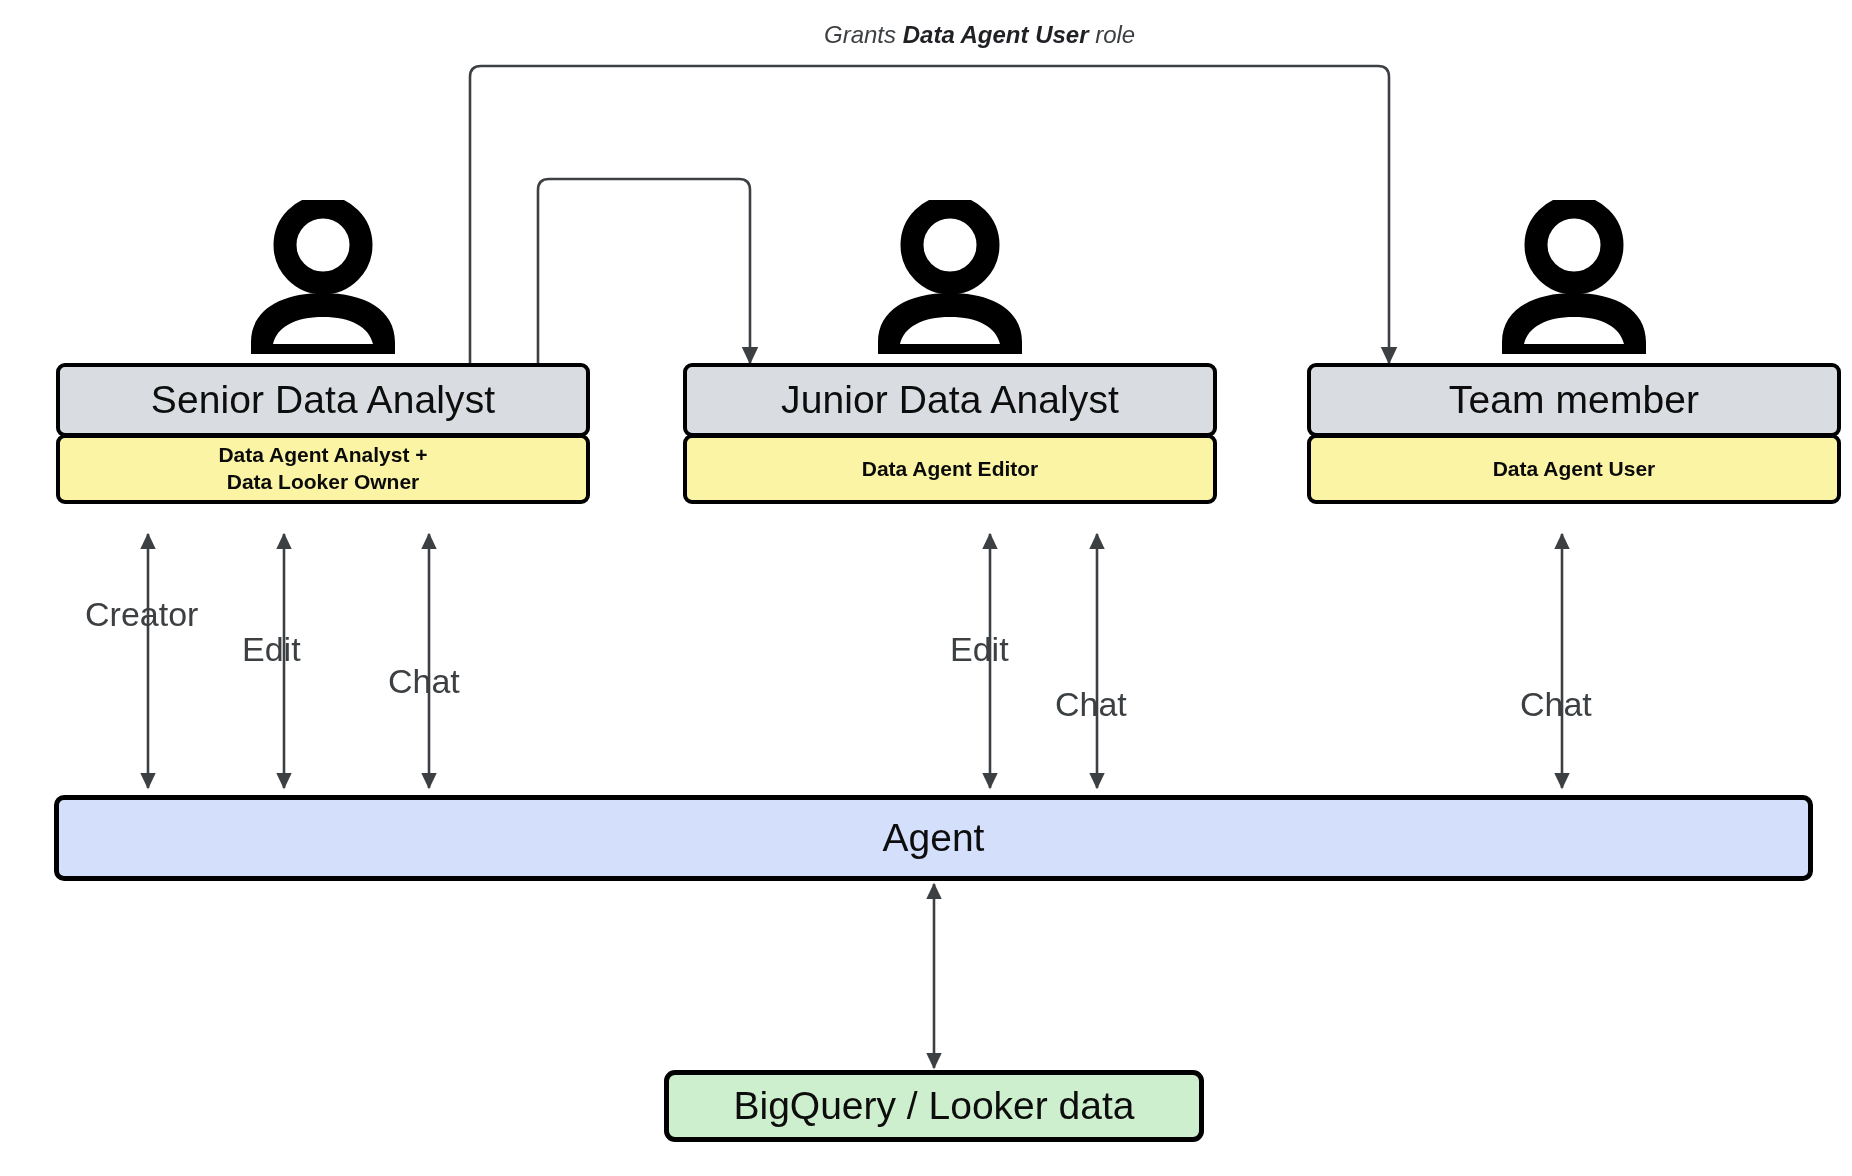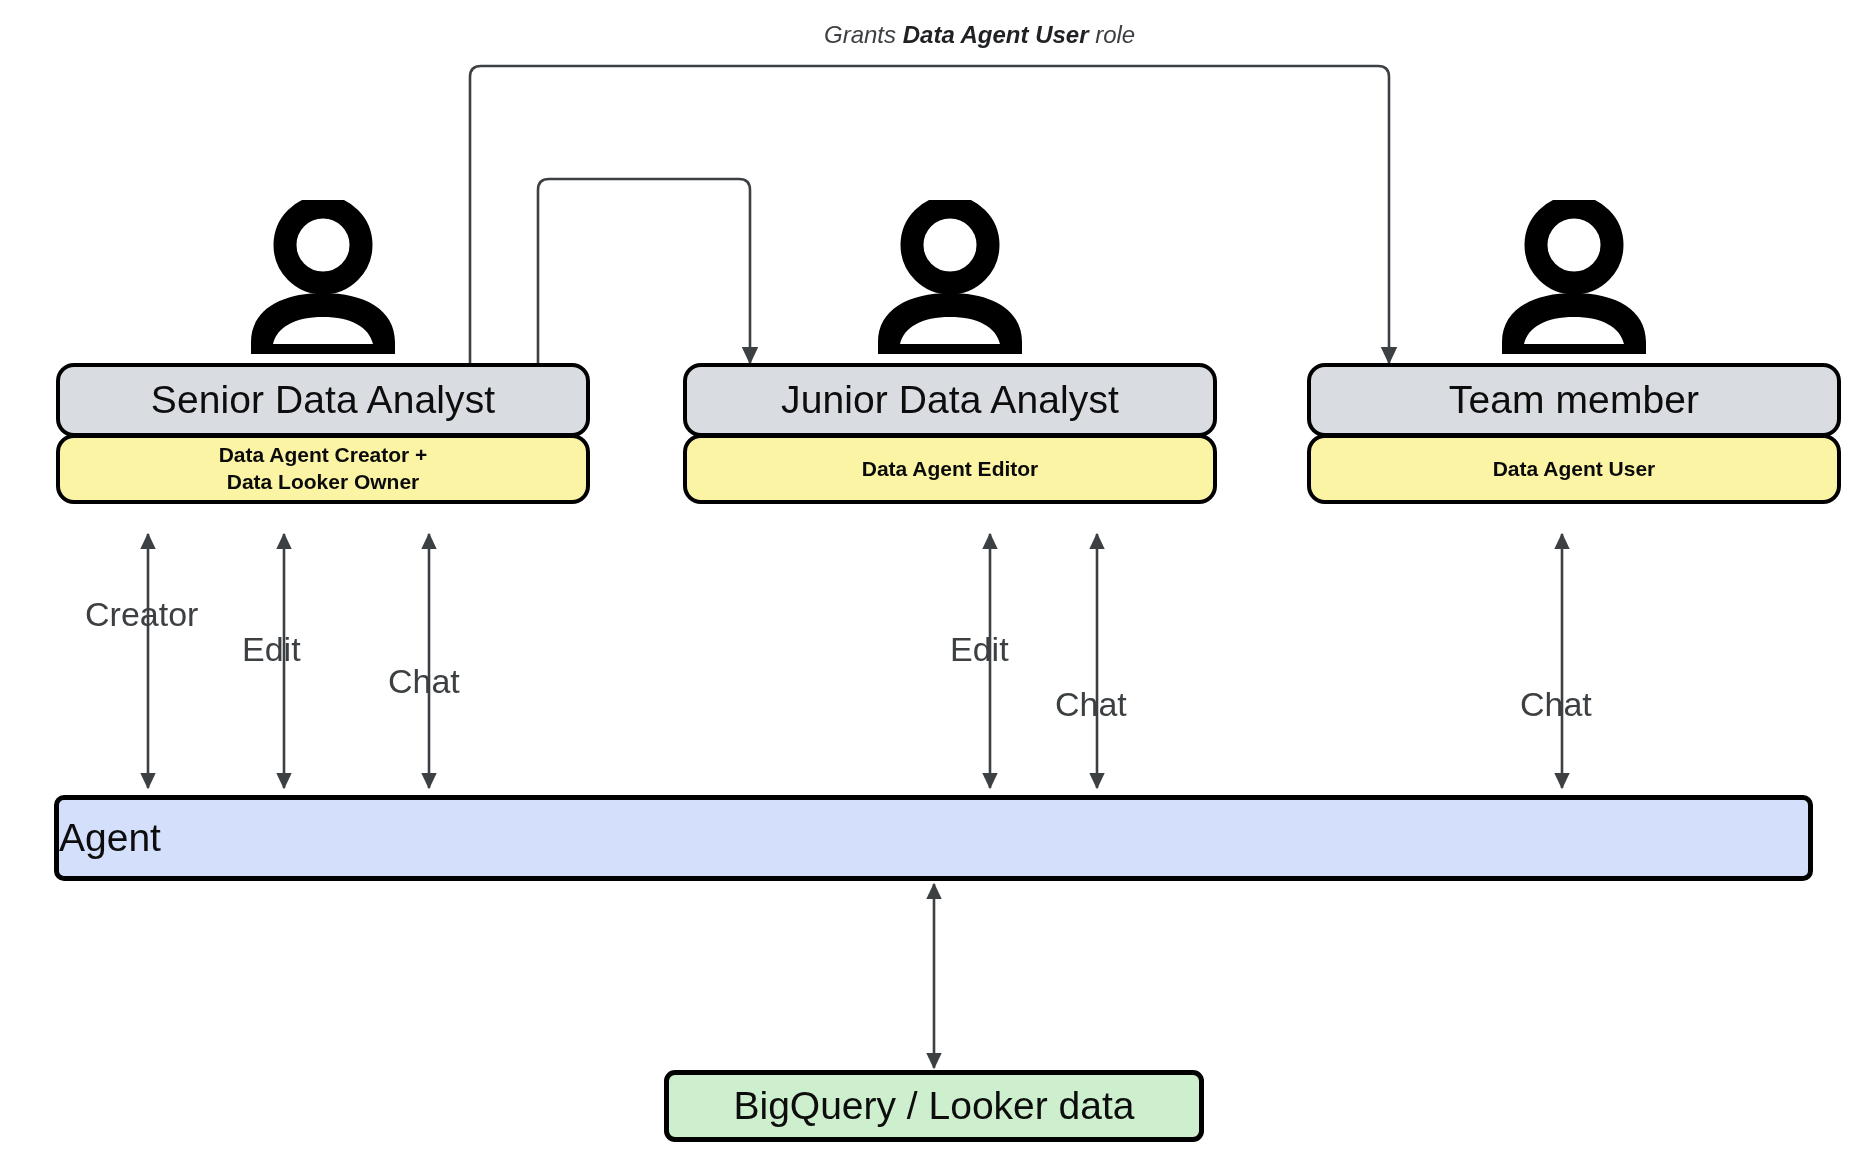--- a/index.html
+++ b/index.html
@@ -41,21 +41,21 @@
   }
   .boxstack {
     position: absolute;
     left: 0;
     width: 100%;
   }
   .titlebox,
   .rolebox {
     box-sizing: border-box;
     border: 4px solid #000000;
-    border-radius: 18px;
+    border-radius: 9px;
     display: flex;
     align-items: center;
     justify-content: center;
     text-align: center;
     position: relative;
   }
   .titlebox {
     height: 74px;
     background: #d9dce1;
     font-size: 39px;
@@ -76,21 +76,21 @@
 
   
   .agent-bar {
     position: absolute;
     box-sizing: border-box;
     border: 5px solid #000000;
     border-radius: 10px;
     background: #d4e0fb;
     display: flex;
     align-items: center;
-    justify-content: flex-start;
+    justify-content: center;
     font-size: 39px;
     color: #0d0d0d;
   }
   .data-box {
     position: absolute;
     box-sizing: border-box;
     border: 5px solid #000000;
     border-radius: 11px;
     background: #cdefcd;
     display: flex;
@@ -163,21 +163,21 @@
         <path d="M 8 154 L 8 142 C 8 110 38 93 80 93 C 122 93 152 110 152 142 L 152 154 Z
                  M 30 144 C 34 127 52 117 80 117 C 108 117 126 127 130 144 Z" fill="#000" fill-rule="evenodd"></path>
       </svg>
     </span>
     <div class="boxstack" style="top:163px;">
       <div class="titlebox">
         <span>Senior Data Analyst</span>
       </div>
       <div class="rolebox">
         <span class="rl">
-          <span>Data Agent Creator +</span><br>
+          <span>Data Agent Analyst +</span><br>
           <span>Data Looker Owner</span>
         </span>
       </div>
     </div>
   </div>
 
   <div class="role-group" style="left:1307px; top:200px; width:534px; height:332px;">
     <span class="person-icon">
       <svg width="160" height="155" viewBox="0 0 160 155" xmlns="http://www.w3.org/2000/svg">
         <circle cx="80" cy="45" r="38" fill="none" stroke="#000" stroke-width="23"></circle>

